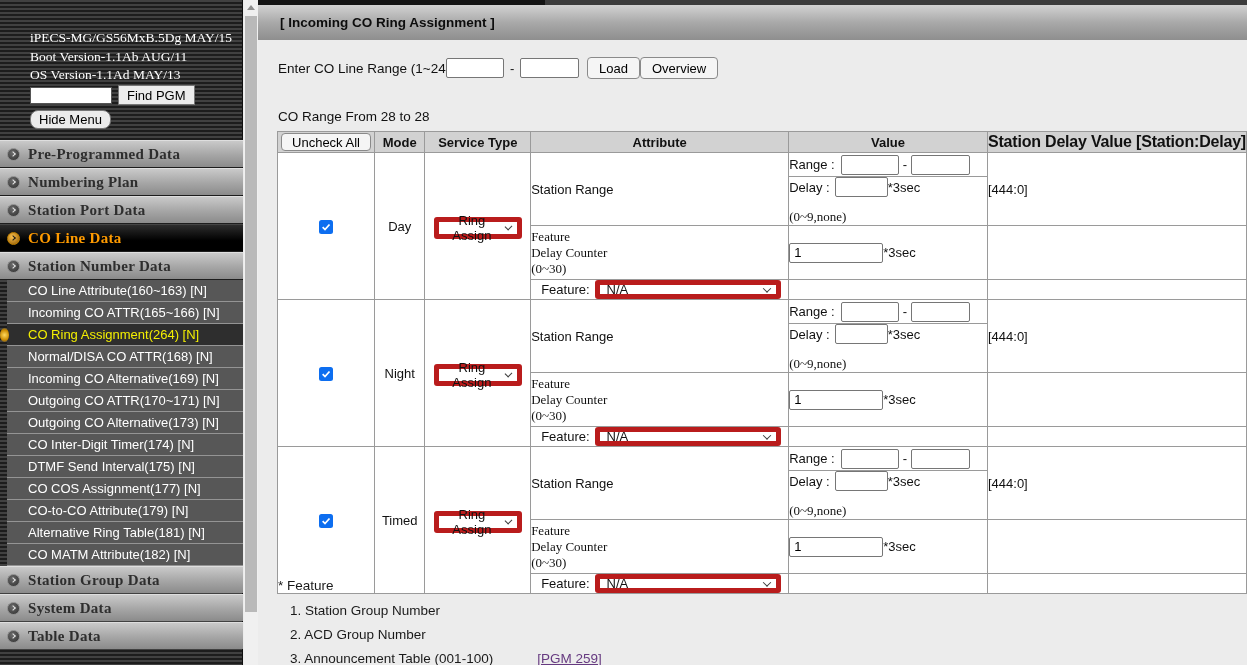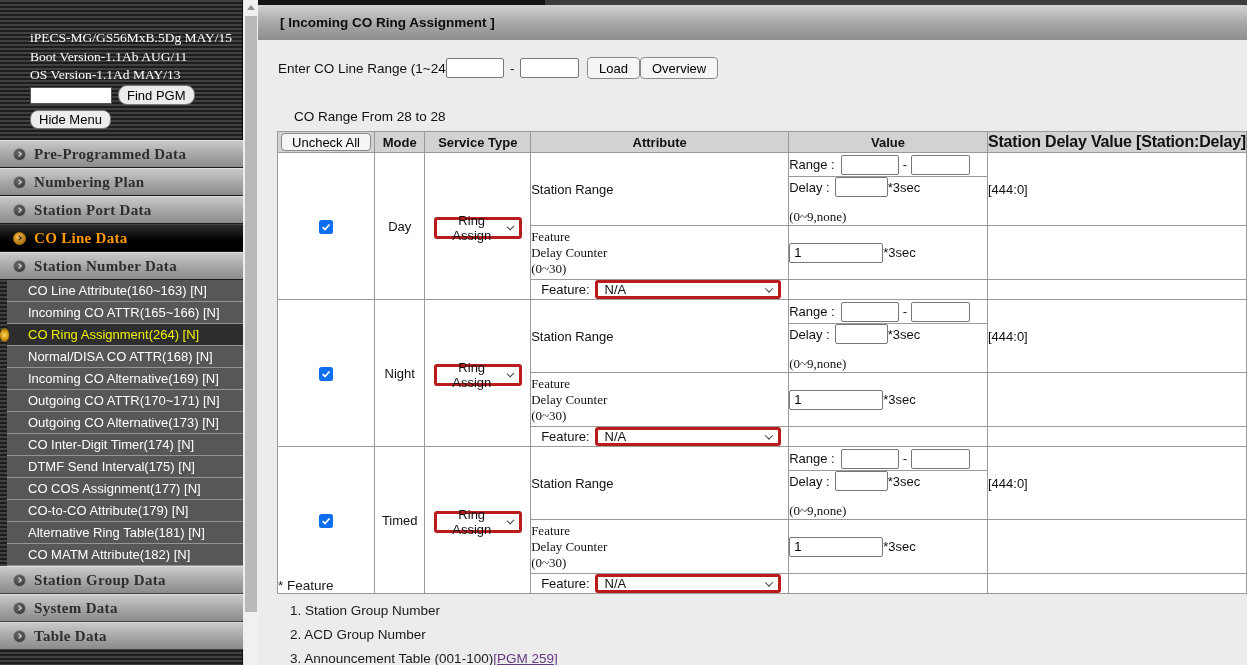--- a/index.html
+++ b/index.html
@@ -8,26 +8,26 @@
 
   
   #sidebar { position:absolute; left:0; top:0; width:243px; height:665px;
     background: repeating-linear-gradient(180deg, #414141 0px, #414141 2px, #1d1d1d 2px, #1d1d1d 4px);
     border-right:1px solid #101010; }
   .sysinfo { position:absolute; left:30px; top:29px; color:#ffffff;
     font-family:"Liberation Serif", serif; font-size:13.5px; line-height:18.5px; white-space:nowrap; }
   #find-input { position:absolute; left:30px; top:87px; width:82px; height:17px;
     border:1px solid #555; background:#fff; font-size:12px; padding:0 3px; }
   #find-btn { position:absolute; left:118px; top:85px; height:20px; padding:0 8px;
-    background:#ececec; border:1px solid #777; font-size:13px; color:#000; border-radius:9px; }
+    background:#ececec; border:1px solid #777; font-size:13px; color:#000; border-radius:0; }
   #hide-btn { position:absolute; left:30px; top:110px; height:19px; padding:0 8px;
     background:#ececec; border:1px solid #777; font-size:13px; color:#000; border-radius:8px; }
 
   #nav { position:absolute; left:0; top:140px; width:243px; }
-  .sec { height:27px; margin-bottom:1px; display:flex; align-items:center; padding-left:13px;
+  .sec { height:27px; margin-bottom:1px; display:flex; align-items:center; padding-left:7px;
     background:linear-gradient(180deg,#c9c9c9 0%,#a5a5a5 55%,#8b8b8b 100%);
     border-top:1px solid #dedede; cursor:pointer; }
   .sec-label { font-family:"Liberation Serif", serif; font-weight:bold; font-size:15px;
     color:#2e2e2e; margin-left:8px; letter-spacing:.3px; white-space:nowrap; }
   .sec-icon { width:13px; height:13px; border-radius:50%; flex:0 0 13px;
     background:radial-gradient(circle at 40% 35%, #6b6b6b, #2e2e2e); border:1px solid #8c8c8c;
     display:inline-flex; align-items:center; justify-content:center; }
   .sec-icon i { display:block; width:4px; height:4px; border-top:1.6px solid #e8e8e8;
     border-right:1.6px solid #e8e8e8; transform:rotate(45deg); margin-left:-2px; }
   .sec.active { background:linear-gradient(180deg,#2c2c2c 0%,#000 60%,#000 100%); border-top:1px solid #444; }
@@ -62,51 +62,51 @@
   .rf-label { position:absolute; left:20px; top:61px; font-size:13.5px; color:#111; white-space:nowrap; }
   .tx-input { position:absolute; height:20px; border:1px solid #767676; border-radius:2px;
     background:#fff; font-size:13px; padding:0 4px; }
   #rf-in1 { left:188px; top:58px; width:58px; }
   .rf-dash { position:absolute; left:252px; top:61px; font-size:13px; color:#111; }
   #rf-in2 { left:262px; top:58px; width:59px; }
   .chrome-btn { background:#f5f5f5; border:1px solid #8a8a8a; border-radius:4px;
     font-size:13px; color:#000; cursor:pointer; }
   #load-btn { position:absolute; left:329px; top:57px; height:22px; padding:0 11px; }
   #ovw-btn { position:absolute; left:382px; top:57px; height:22px; padding:0 11px; }
-  .co-range { position:absolute; left:36px; top:109px; font-size:13.5px; color:#111; }
+  .co-range { position:absolute; left:20px; top:109px; font-size:13.5px; color:#111; }
 
   
   #tbl { position:absolute; left:19px; top:131px; border-collapse:collapse; table-layout:fixed; }
   #tbl td, #tbl th { border:1px solid #9a9a9a; background:#fff; font-size:13px; color:#111;
     padding:0; vertical-align:middle; overflow:hidden; }
   #tbl th { background:#d2d2d2; font-weight:bold; text-align:center; }
   #tbl th.sdvh { font-size:16px; white-space:nowrap; letter-spacing:-0.2px;margin-left:32px; }
   td.center { text-align:center; }
   td.attr { padding-left:10px; }
   td.attr3 div { line-height:16px;font-family:Liberation Serif, serif; }
   td.val { padding-left:13px; }
   td.sdv { padding-left:12px; vertical-align:middle; }
 
   .cb { display:inline-flex; width:14px; height:14px; background:#0d6ef0; border-radius:2.5px;
     align-items:center; justify-content:center; vertical-align:middle; cursor:pointer; }
   .sel { display:inline-flex; align-items:center; justify-content:space-between;
-    border:3px solid #b91c1c; border-radius:3px; background:#fff; height:22px;
+    border:5px solid #b91c1c; border-radius:3px; background:#fff; height:22px;
     padding:0 6px 0 7px; font-size:13px; cursor:pointer; }
   .sel .chev { display:inline-block; width:6px; height:6px; border-right:1.8px solid #3c3c3c;
     border-bottom:1.8px solid #3c3c3c; transform:rotate(45deg) translate(-1px,-1px); margin-left:8px; }
   .svc-sel { width:88px; }
   .feat-wrap { display:flex; align-items:center; padding-left:10px; }
   .feat-sel { width:186px; height:19px; margin-left:5px; }
   .cell-in { height:20px; border:1px solid #767676; border-radius:2px; background:#fff;
     font-size:13px; padding:0 4px; }
   .flexrow { display:flex; align-items:center; }
   .hint { margin-top:12px;font-family:Liberation Serif, serif; }
 
   .fnote { position:absolute; font-size:13.5px; color:#1a1a1a; white-space:nowrap; }
-  .fnote a { color:#663a80; text-decoration:underline; cursor:pointer; }
+  .fnote a { color:#663a80; text-decoration:underline; cursor:pointer;padding-left:44px; }
 </style>
 </head>
 <body>
 
 <div id="sidebar">
   <div class="sysinfo">
     <div>iPECS-MG/GS56MxB.5Dg MAY/15</div>
     <div>Boot Version-1.1Ab AUG/11</div>
     <div>OS Version-1.1Ad MAY/13</div>
   </div>

